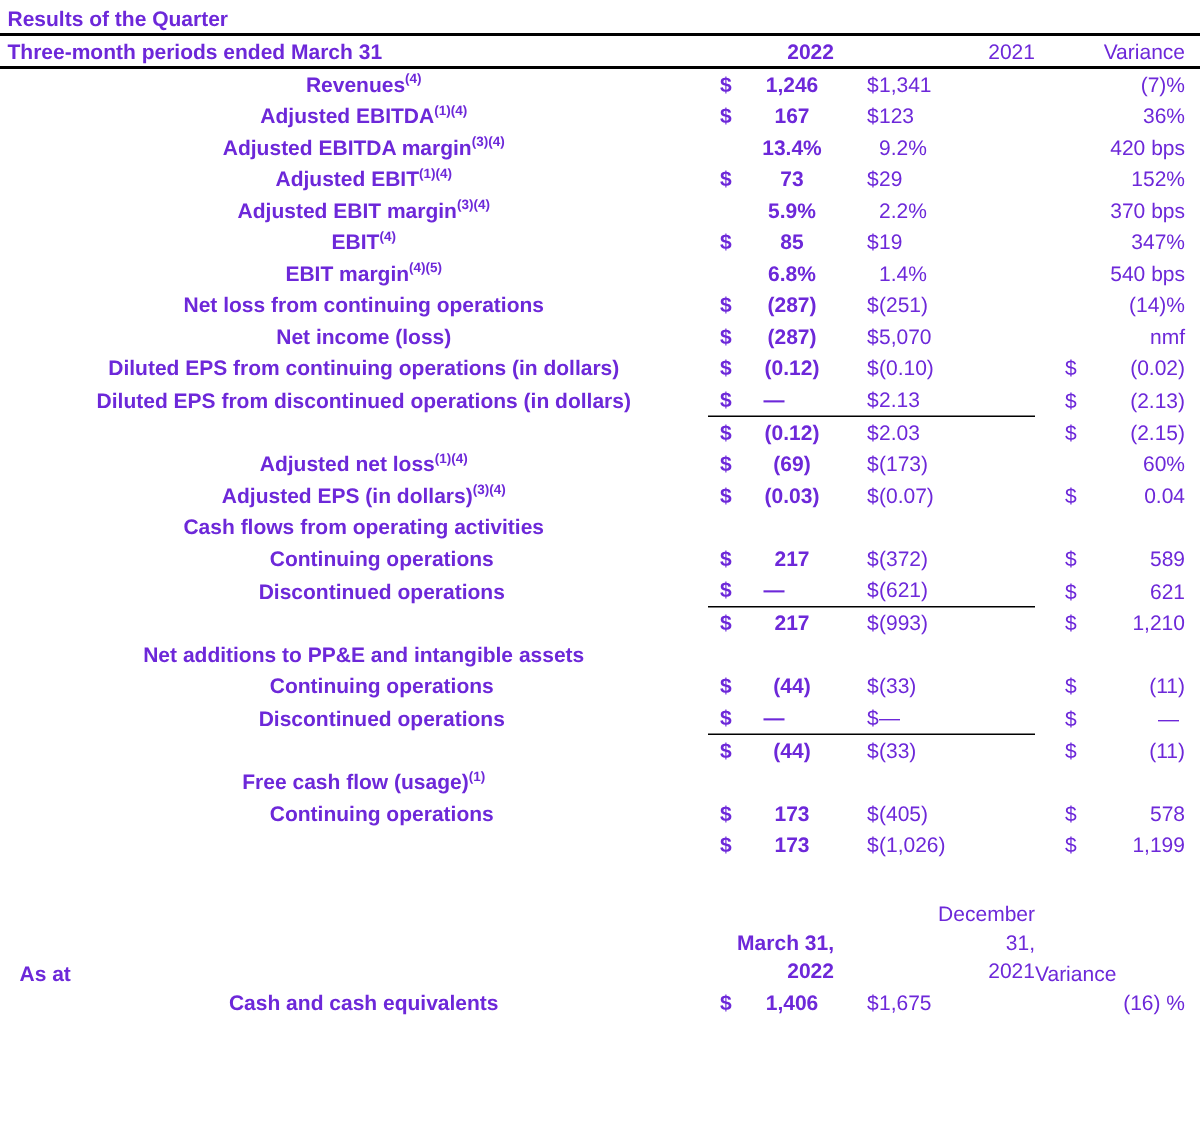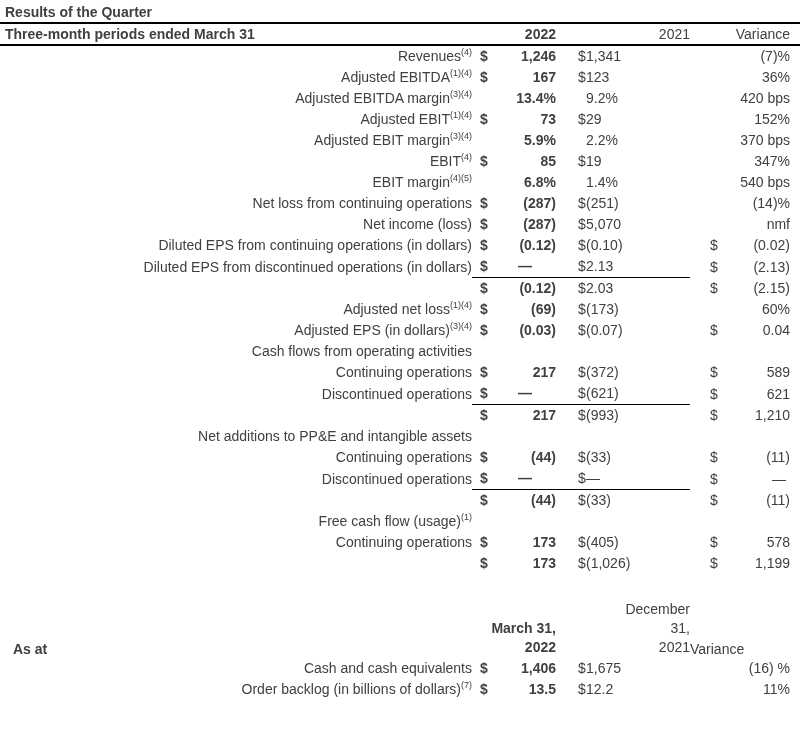--- a/index.html
+++ b/index.html
@@ -1,41 +1,41 @@
 <!DOCTYPE html>
 <html><head>
 <meta charset="utf-8">
 <style>
   html,body { margin:0; padding:0; background:#fff; }
   .page {
     position:relative; width:800px; height:756px; background:#fff;
-    color:#404040; font-family:"Liberation Sans", sans-serif; font-size:14px;
+    color:#6d28d9; font-family:"Liberation Sans", sans-serif; font-size:14px;
     overflow:hidden; box-sizing:border-box;
   }
   .report-title {
     font-weight:700; padding:4px 0 2px 5px;
     border-bottom:2px solid #000;
   }
   table { border-collapse:collapse; table-layout:fixed; width:800px; }
   td { padding:0; margin:0; white-space:nowrap; vertical-align:bottom; overflow:visible; }
 
   
   .fin-table thead td {
     height:20px; line-height:20px; border-bottom:2px solid #000;
   }
   .fin-table tbody td { height:21px; line-height:21px; }
   .hdr-label { font-weight:700; padding-left:5px; }
   .hdr-2022 { font-weight:700; text-align:right; }
   .hdr-2021 { text-align:right; }
   .hdr-var  { text-align:right; padding-right:10px; }
 
-  td.lbl { padding-left:13px; text-align:right; }
+  td.lbl { padding-left:13px; text-align:center;font-weight:bold; }
   td.lbl.ind { padding-left:37px; }
   td.d1 { text-align:left; padding-left:8px;  font-weight:700; }
-  td.v1 { text-align:right; font-weight:700; }
+  td.v1 { text-align:center; font-weight:700; }
   td.d2 { text-align:left; padding-left:22px; }
   td.v2 { text-align:left; }
   td.d3 { text-align:left; padding-left:20px; }
   td.v3 { text-align:right; padding-right:10px; }
   td.rule { border-bottom:1.5px solid #000; }
   td.v1.dash { padding-right:24px; }
   td.v2.dash { padding-right:46px; }
   td.v3.dash { padding-right:14px; }
   sup { font-size:9px; line-height:0; }
 
@@ -330,25 +330,16 @@
     <tbody id="asat-rows">
         <tr>
           <td class="lbl">Cash and cash equivalents</td>
           <td class="d1">$</td>
           <td class="v1">1,406</td>
           <td class="d2">$</td>
           <td class="v2">1,675</td>
           <td class="d3"></td>
           <td class="v3">(16) %</td>
         </tr>
-        <tr>
-          <td class="lbl">Order backlog (in billions of dollars)<sup>(7)</sup></td>
-          <td class="d1">$</td>
-          <td class="v1">13.5</td>
-          <td class="d2">$</td>
-          <td class="v2">12.2</td>
-          <td class="d3"></td>
-          <td class="v3">11%</td>
-        </tr>
       </tbody>
   </table>
 
 </div>
 
 </body></html>

